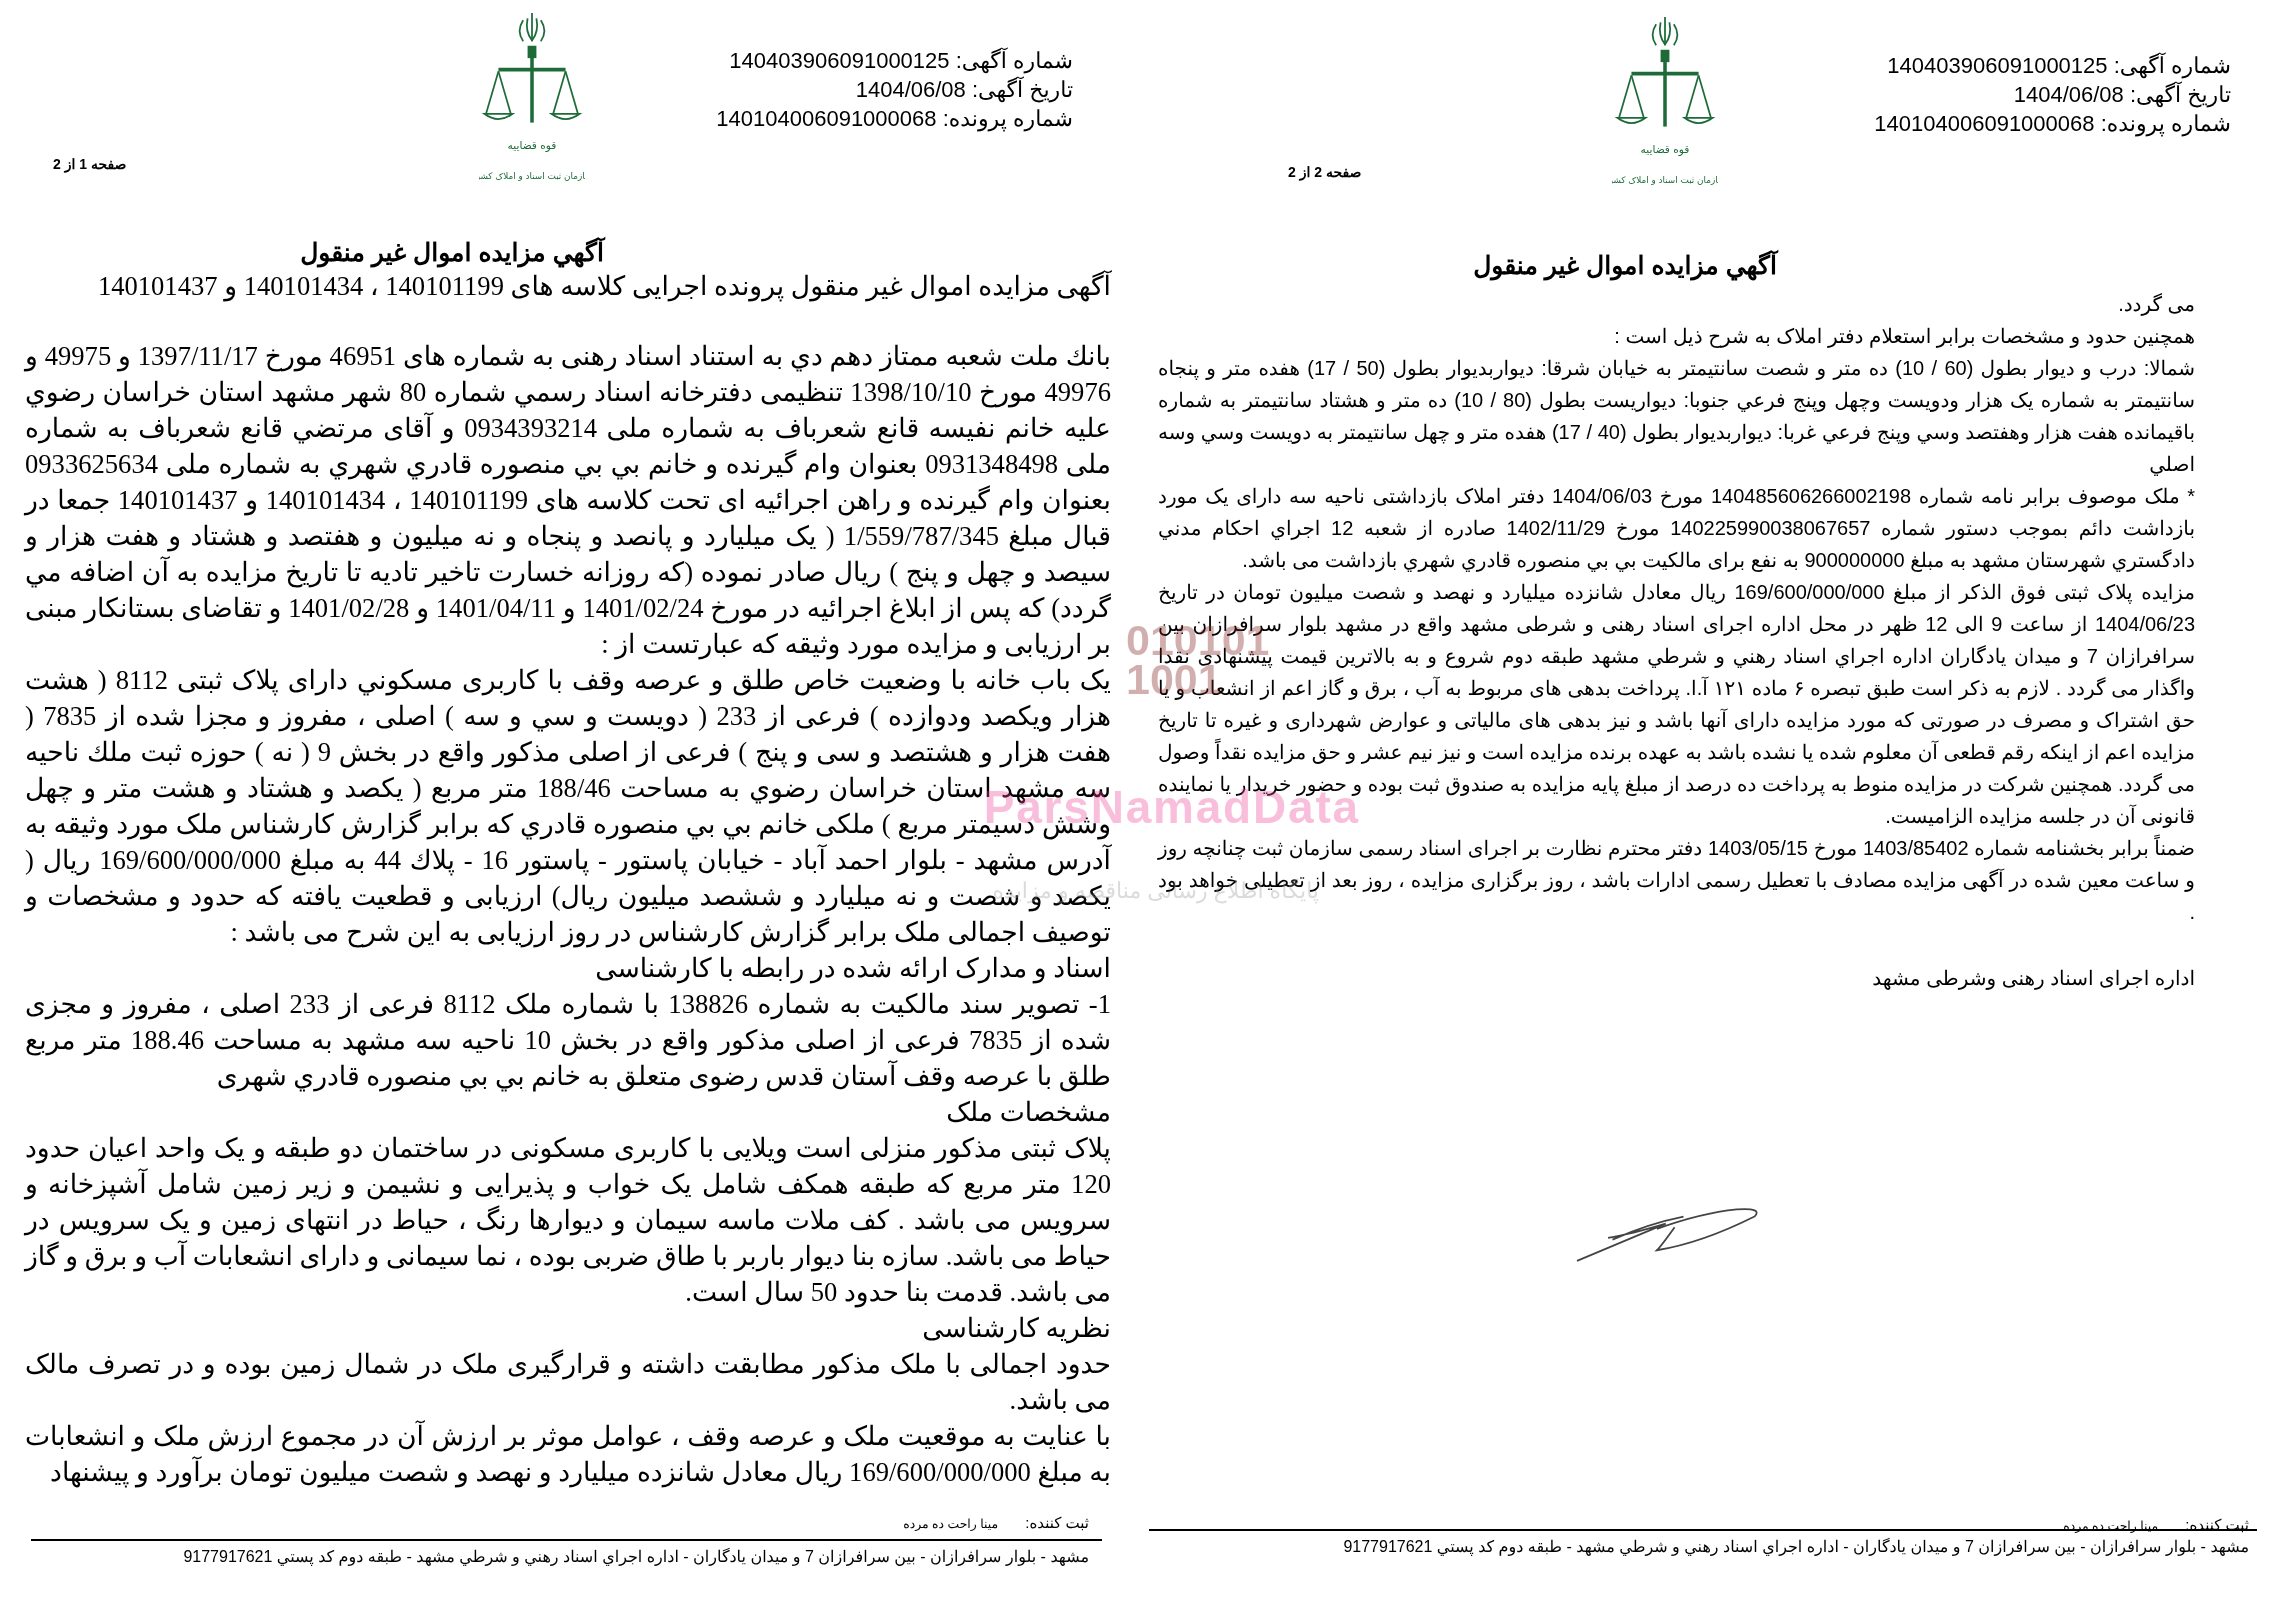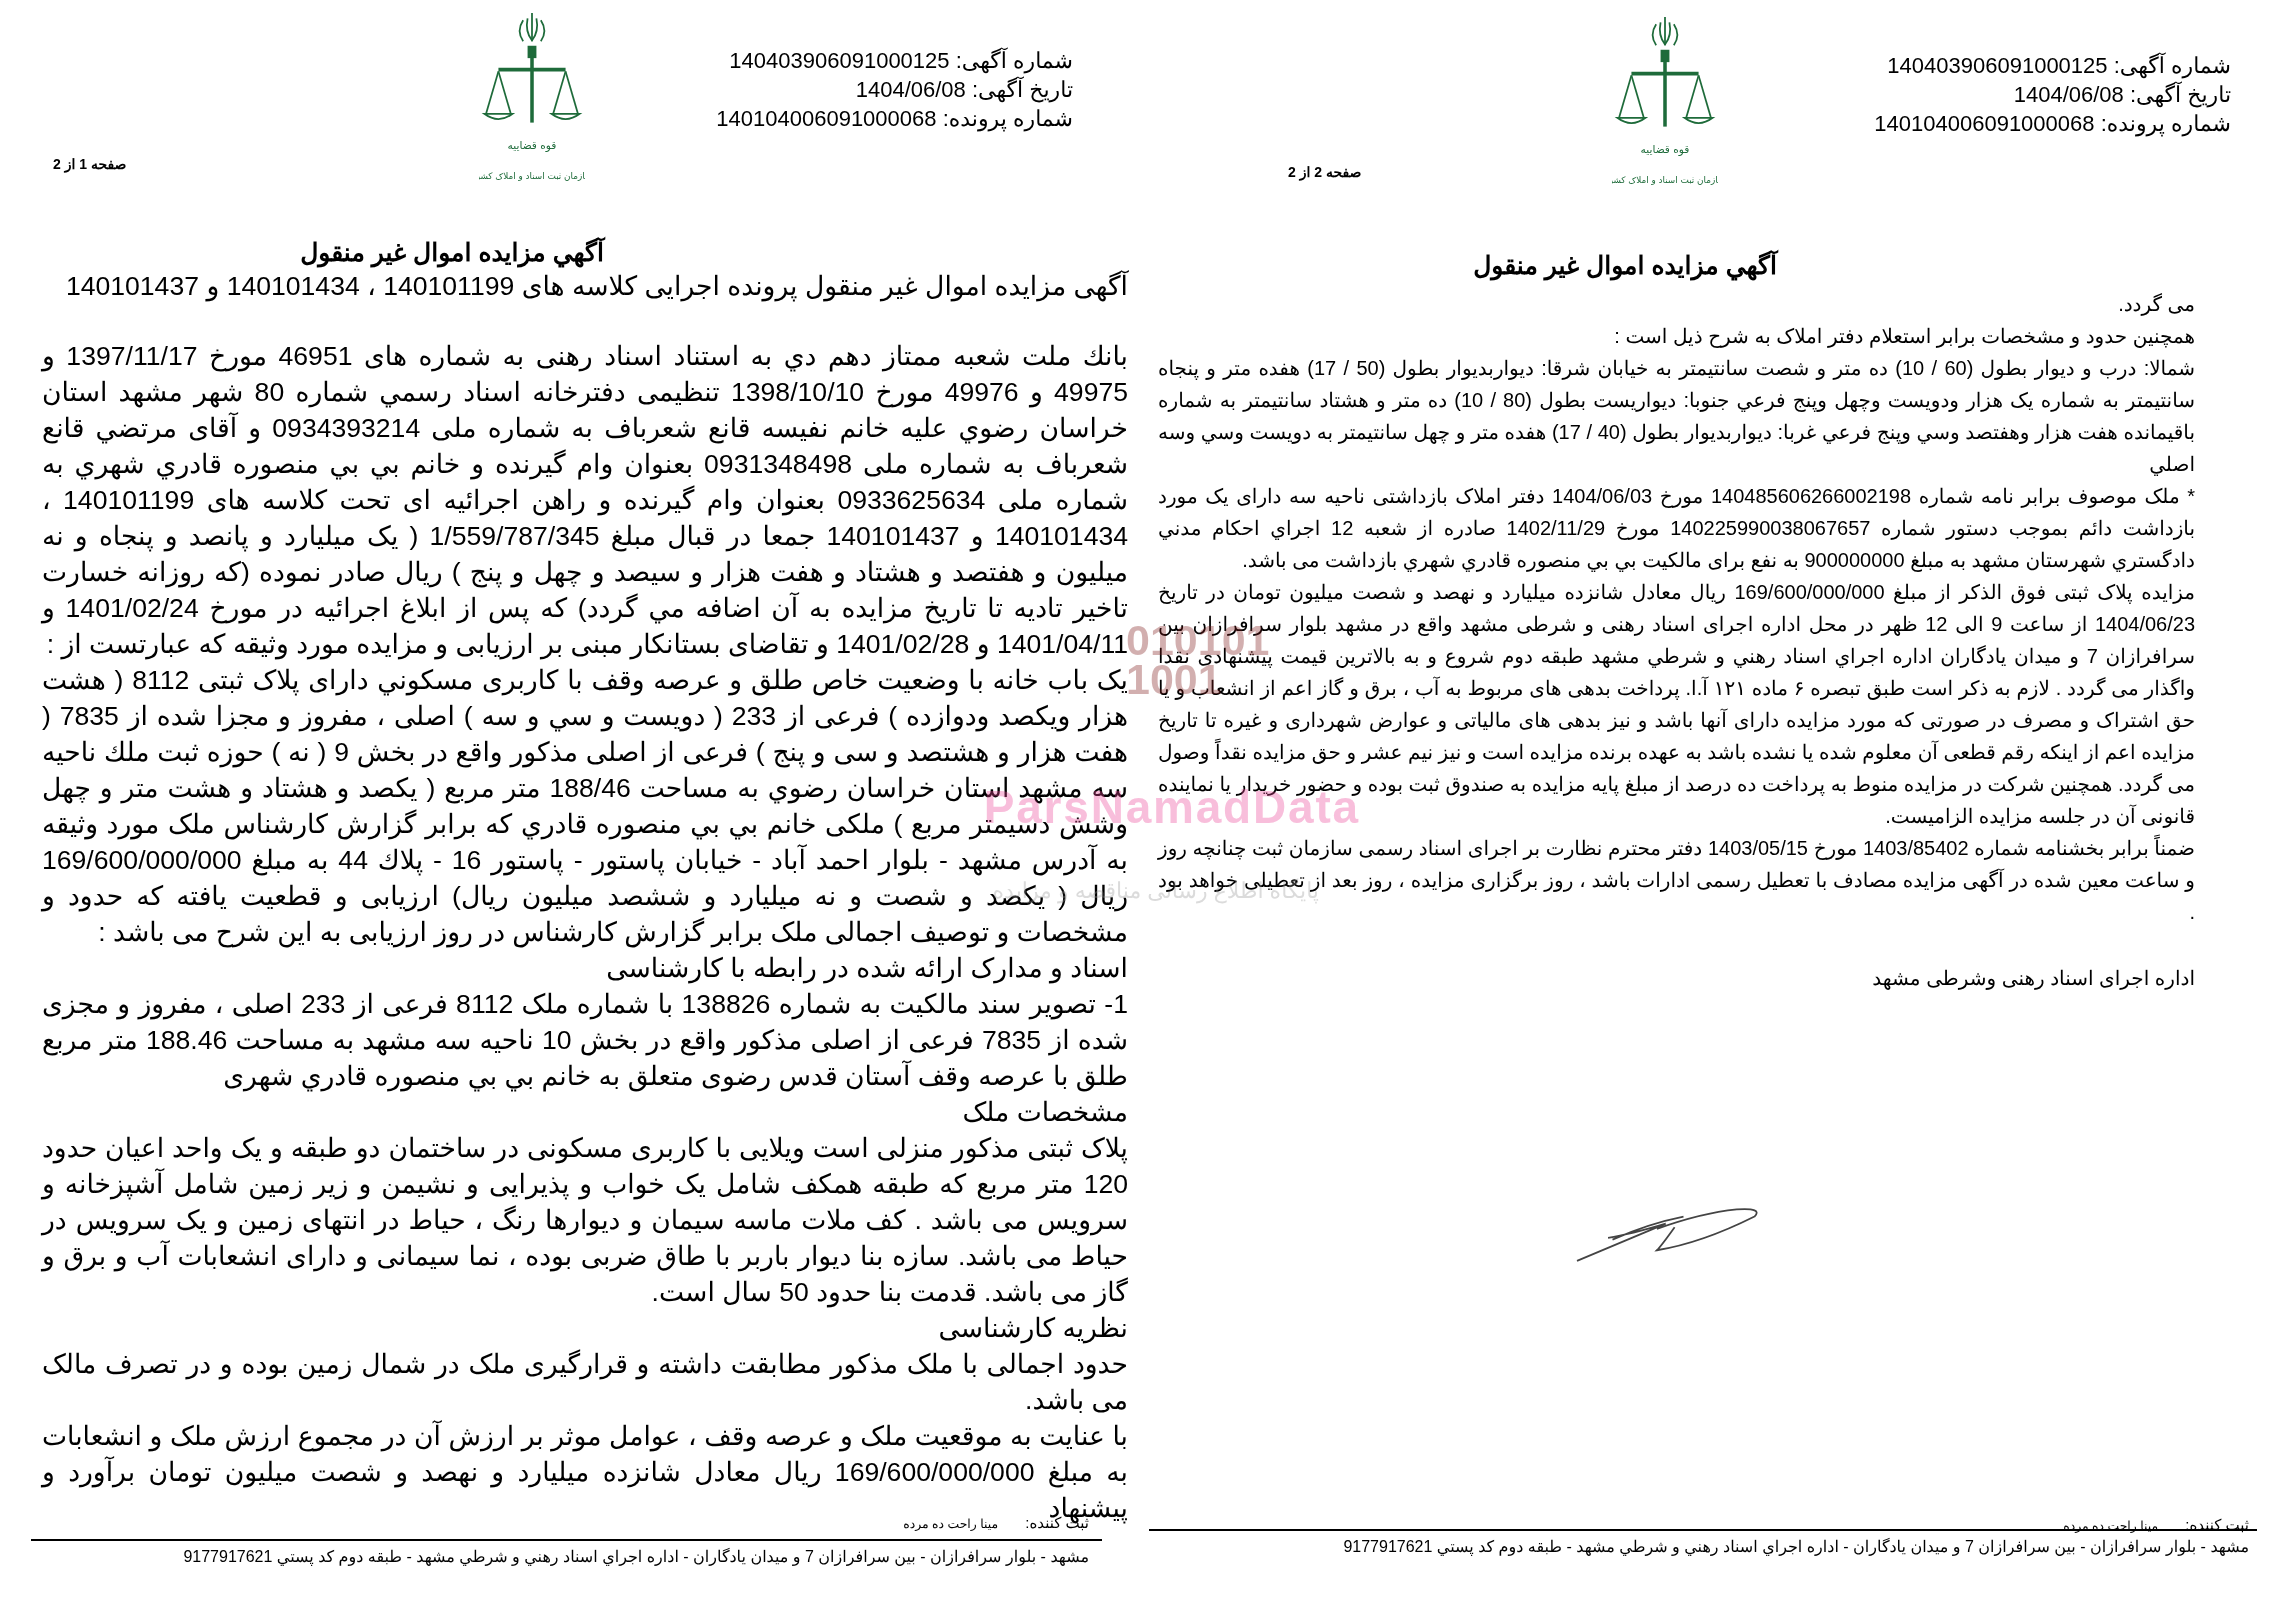--- a/index.html
+++ b/index.html
@@ -39,21 +39,21 @@
       position: absolute; top: 238px; left: 0; width: 904px; text-align: center;
       font-weight: bold; font-size: 25px; font-family: "Liberation Sans", sans-serif;
     }
     .p2 .title { top: 251px; left: 0; width: 966px; }
 
     .body {
       position: absolute; top: 268px; right: 26.6px; width: 1099px;
       font-family: "Liberation Sans", sans-serif; font-size: 26.6px; line-height: 36px;
       text-align: justify; text-align-last: right;
     }
-    .p1 .body { right: 14px; width: 1086px; }
+    .p1 .body { right: 31px; width: 1086px; font-family: Liberation Serif, serif; }
     .p2 .body { top: 288px; right: 89px; width: 1037px; font-size: 20px; line-height: 32px; }
     .body p { margin: 0; }
     .body .gap { height: 34px; }
 
     .signature {
       position: absolute; top: 1197px; left: 426px; width: 231px; height: 71px;
     }
 
     .footer-reg {
       position: absolute; top: 1514px; right: 53px; font-size: 15px;

